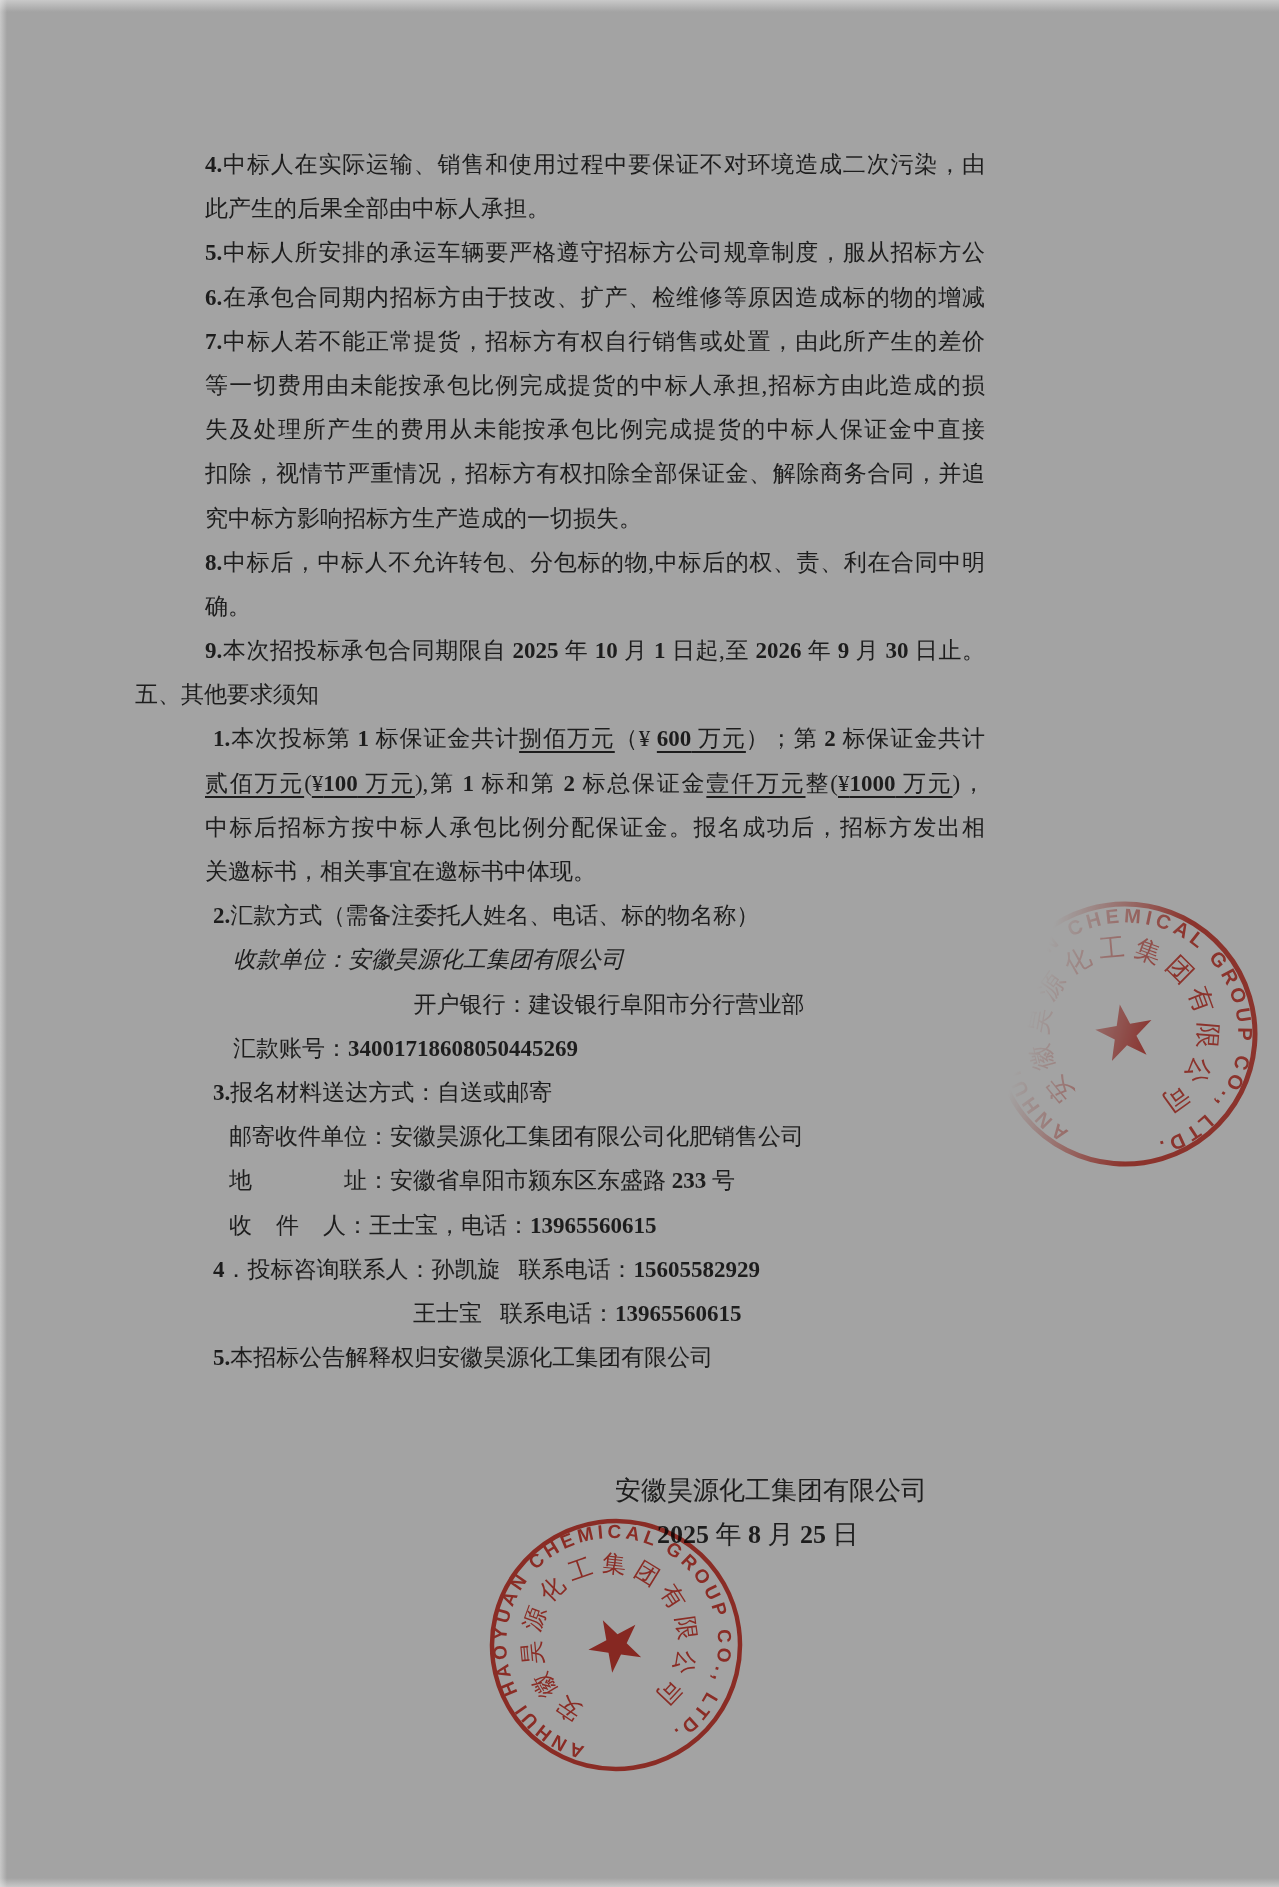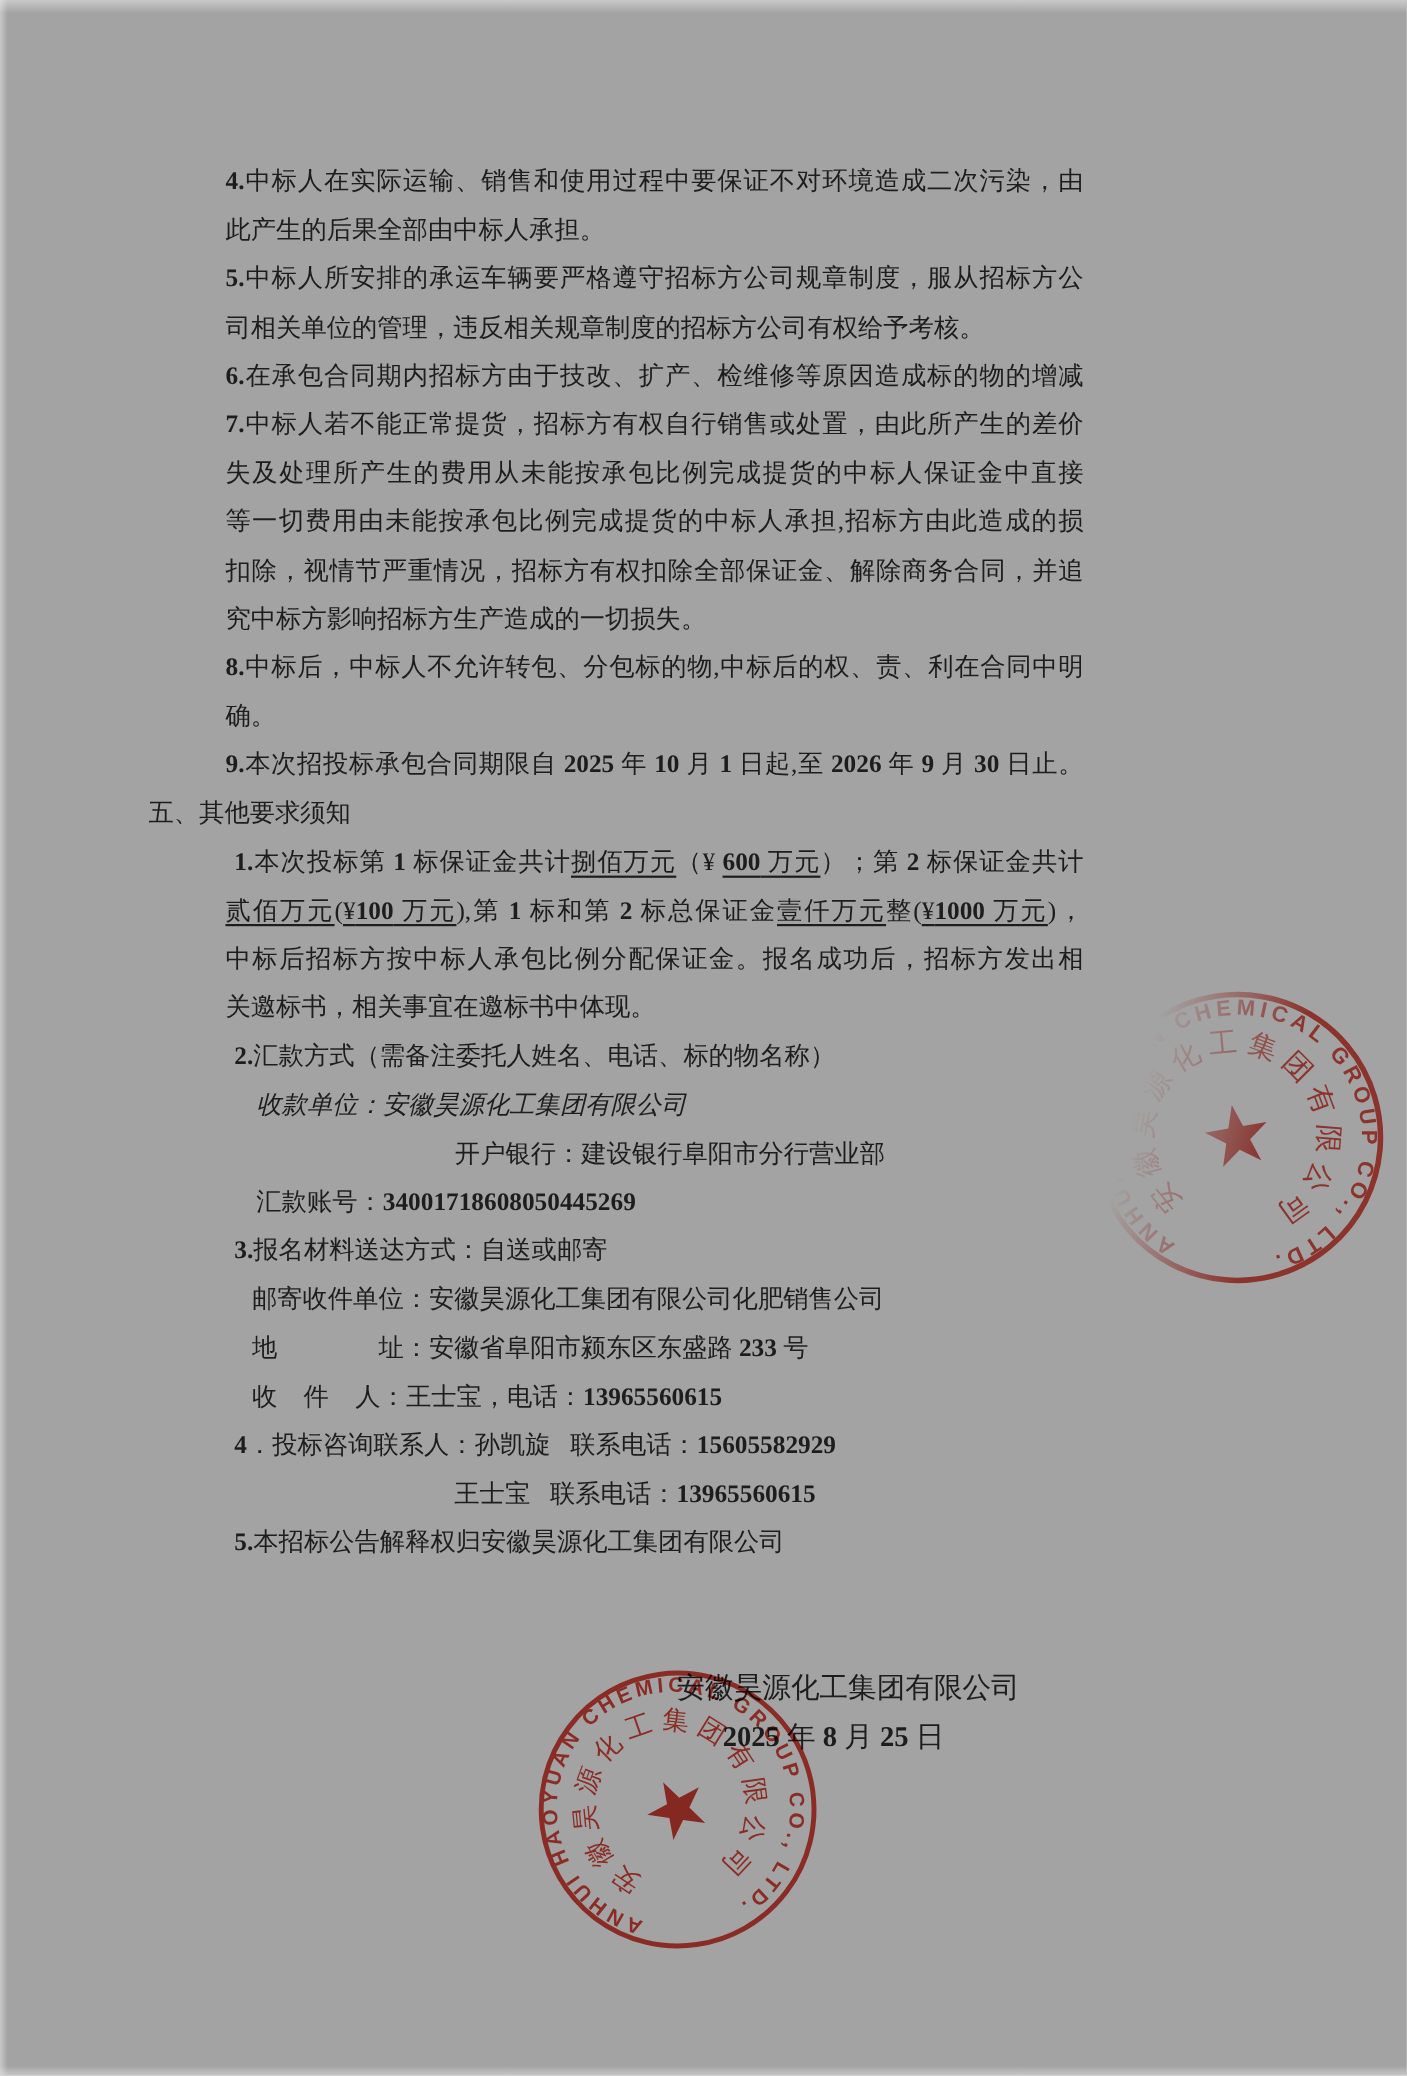--- a/index.html
+++ b/index.html
@@ -34,25 +34,24 @@
 
 <div class="page">
   <div class="edge-top"></div>
   <div class="edge-left"></div>
   <div class="edge-bottom"></div>
 
   <div class="doc">
       <div class="line just"><span class="b">4.</span><span>中标人在实际运输、销售和使用过程中要保证不对环境造成二次污染，由</span></div>
       <div class="line"><span>此产生的后果全部由中标人承担。</span></div>
       <div class="line just"><span class="b">5.</span><span>中标人所安排的承运车辆要严格遵守招标方公司规章制度，服从招标方公</span></div>
-      <div class="line"><span>司相关单位的管理，违反相关规章制度的招标方公司有权给予考核。</span></div>
       <div class="line just"><span class="b">6.</span><span>在承包合同期内招标方由于技改、扩产、检维修等原因造成标的物的增减</span></div>
       <div class="line just"><span class="b">7.</span><span>中标人若不能正常提货，招标方有权自行销售或处置，由此所产生的差价</span></div>
+      <div class="line just"><span>等一切费用由未能按承包比例完成提货的中标人承担,招标方由此造成的损</span></div>
       <div class="line just"><span>失及处理所产生的费用从未能按承包比例完成提货的中标人保证金中直接</span></div>
-      <div class="line just"><span>等一切费用由未能按承包比例完成提货的中标人承担,招标方由此造成的损</span></div>
       <div class="line just"><span>扣除，视情节严重情况，招标方有权扣除全部保证金、解除商务合同，并追</span></div>
       <div class="line"><span>究中标方影响招标方生产造成的一切损失。</span></div>
       <div class="line just"><span class="b">8.</span><span>中标后，中标人不允许转包、分包标的物,中标后的权、责、利在合同中明</span></div>
       <div class="line"><span>确。</span></div>
       <div class="line just"><span class="b">9.</span><span>本次招投标承包合同期限自 </span><span class="b">2025</span><span> 年 </span><span class="b">10</span><span> 月 </span><span class="b">1</span><span> 日起,至 </span><span class="b">2026</span><span> 年 </span><span class="b">9</span><span> 月 </span><span class="b">30</span><span> 日止。</span></div>
       <div class="line" style="margin-left: -70px; width: calc(100% + 70px);"><span>五、</span><span>其他要求须知</span></div>
       <div class="line just" style="padding-left: 8px;"><span class="b">1.</span><span>本次投标第 </span><span class="b">1</span><span> 标保证金共计</span><span class="u">捌佰万元</span><span>（¥ </span><span class="b u">600</span><span class="u"> 万元</span><span>）；第 </span><span class="b">2</span><span> 标保证金共计</span></div>
       <div class="line just"><span class="u">贰佰万元</span><span>(</span><span class="u">¥</span><span class="b u">100</span><span class="u"> 万元</span><span>),第 </span><span class="b">1</span><span> 标和第 </span><span class="b">2</span><span> 标总保证金</span><span class="u">壹仟万元</span><span>整(</span><span class="u">¥</span><span class="b u">1000</span><span class="u"> 万元</span><span>)，</span></div>
       <div class="line just"><span>中标后招标方按中标人承包比例分配保证金。报名成功后，招标方发出相</span></div>
       <div class="line"><span>关邀标书，相关事宜在邀标书中体现。</span></div>

